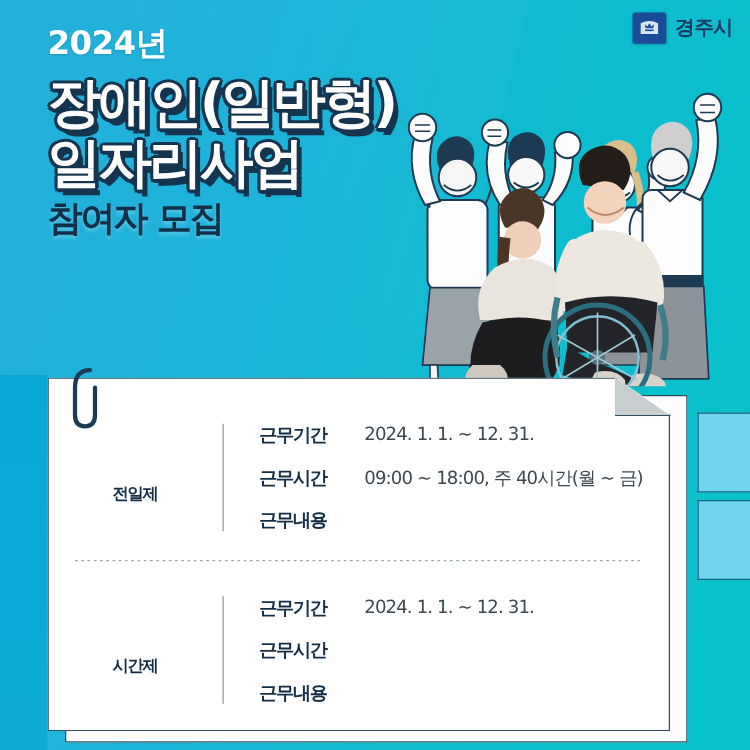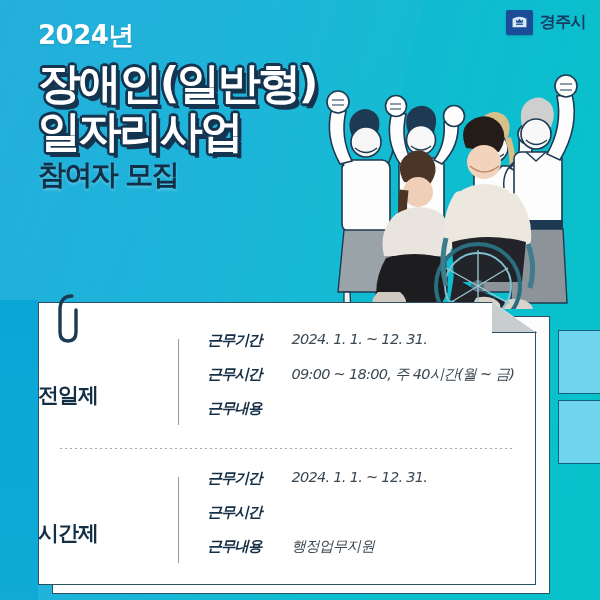--- a/index.html
+++ b/index.html
@@ -111,28 +111,28 @@
     clip-path:polygon(0 0, 100% 100%, 0 100%);
   }
   
   .clip { position:absolute; left:50px; top:292px; z-index:9; }
   
   .card-inner { position:absolute; left:38px; top:302px; width:498px; height:283px; z-index:9; }
   .section { position:absolute; left:0; width:498px; display:flex; align-items:center; }
   .section.s1 { top:28px; height:104px; }
   .section.s2 { top:166px; height:104px; }
   .sec-name {
-    width:140px; text-align:left;
-    font-size:21px; font-weight:800; color:#142e45;
+    width:140px; text-align:center;
+    font-size:13px; font-weight:800; color:#142e45;
     letter-spacing:-1px;
     margin-top:25px;
   }
   .vrule { width:1.4px; height:86px; background:#8b9aa5; }
   .rows { padding-left:28px; }
-  .row { display:flex; align-items:flex-start; height:34px;font-style:italic; }
+  .row { display:flex; align-items:center; height:34px; }
   .row-label {
     width:74px; font-size:14.5px; font-weight:800;
     color:#142e45; letter-spacing:-1px; white-space:nowrap;
   }
   .row-value {
     font-size:14.5px; color:#3b4852; letter-spacing:-.7px;
     white-space:nowrap; padding-left:10px;
   }
   .dots {
     position:absolute; left:22px; top:146px; width:452px; height:1px;
@@ -320,20 +320,19 @@
       <div class="rows">
         <div class="row">
           <span class="row-label">근무기간</span>
           <span class="row-value">2024. 1. 1. ~ 12. 31.</span>
         </div>
         <div class="row">
           <span class="row-label">근무시간</span>
         </div>
         <div class="row">
           <span class="row-label">근무내용</span>
-          <span class="row-value">행정업무지원</span>
         </div>
       </div>
     </div>
 
   </div>
 
 </div>
 
 </body></html>

